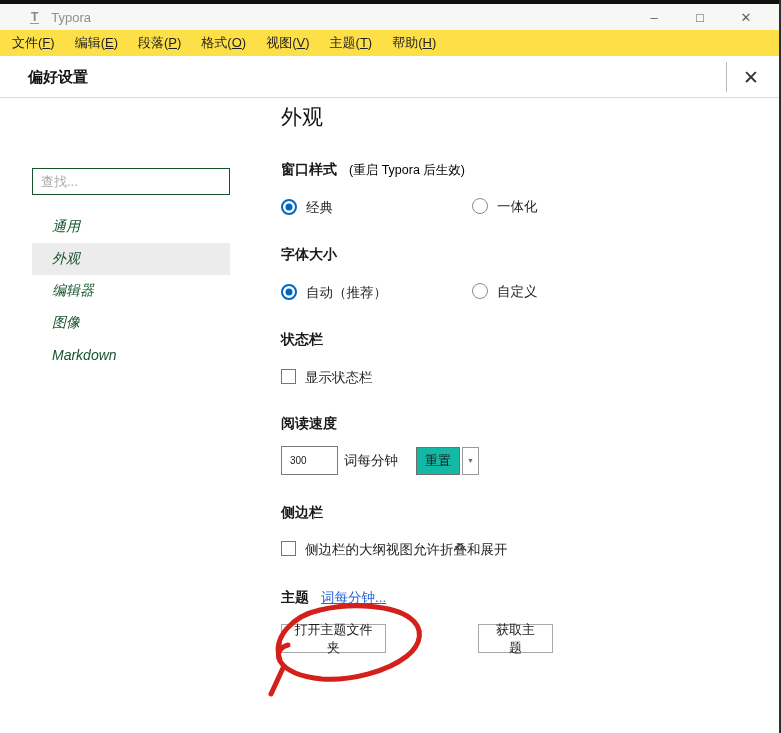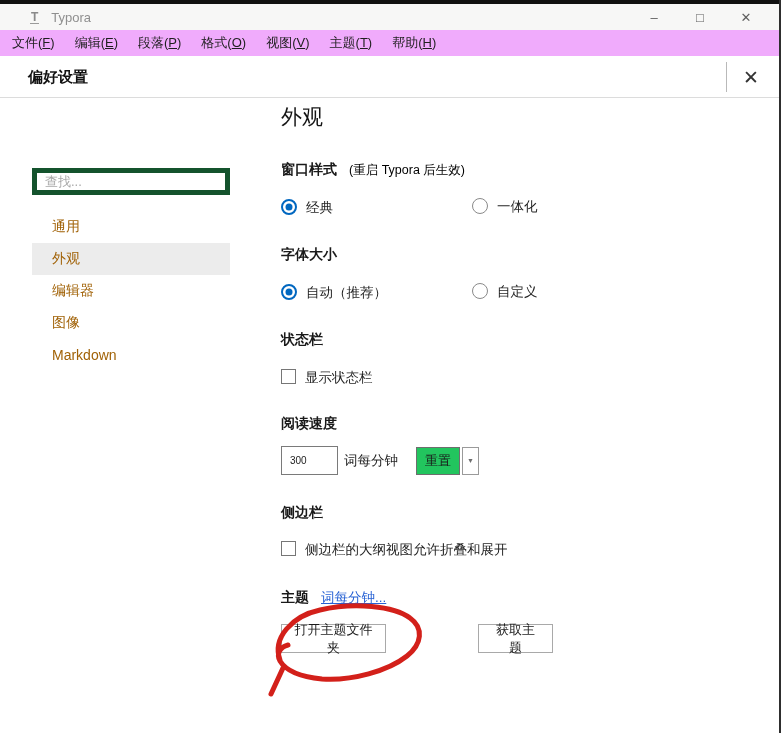--- a/index.html
+++ b/index.html
@@ -19,44 +19,44 @@
     margin-left:30px; font-size:12px; font-weight:bold; color:#8a8a8a;
     border-bottom:1px solid #9a9a9a; line-height:12px; padding:0 1px;
   }
   #titlebar .app-title { margin-left:12px; font-size:13px; color:#8f8f8f;text-align:center; }
   #win-controls { position:absolute; right:10px; top:0; height:26px; display:flex; }
   #win-controls .ctl {
     width:46px; height:26px; display:flex; align-items:center; justify-content:center;
     color:#5f5f5f; font-size:13px; cursor:default;
   }
   #menubar {
-    position:absolute; top:30px; left:0; width:100%; height:26px; background:#f0abfc;
+    position:absolute; top:30px; left:0; width:100%; height:26px; background:#fde047;
     display:flex; align-items:center; font-size:13px; color:#1f1f1f;
   }
   .menu-item { padding:4px 10px; }
   .menu-item:first-child { margin-left:2px; }
   .menu-item u { text-decoration:underline; }
   
   #prefs-header { position:absolute; top:56px; left:0; width:100%; height:41px; background:#fff; }
   #prefs-title { position:absolute; left:28px; top:12px; font-size:15px; font-weight:700; color:#111; }
   #prefs-close { position:absolute; right:14px; top:8px; width:28px; height:26px;
     font-size:19px; color:#333; display:flex; align-items:center; justify-content:center; }
   #header-vline { position:absolute; right:52px; top:6px; width:1px; height:30px; background:#b9b9b9; }
   #header-divider { position:absolute; top:97px; left:0; width:100%; height:1px; background:#dcdcdc; }
   
   #search-input {
     position:absolute; left:32px; top:168px; width:198px; height:27px;
-    border:5px solid #14532d; background:#fff; font-size:13px; padding:0 8px;
+    border:1px solid #14532d; background:#fff; font-size:13px; padding:0 8px;
     color:#333; font-family:inherit; outline:none;
   }
   #search-input::placeholder { color:#a9a9a9; }
   .side-item {
     position:absolute; left:32px; width:198px; height:32px;
     display:flex; align-items:center; padding-left:20px;
-    font-size:14px; color:#a16207; cursor:default;
+    font-size:14px; color:#14532d; cursor:default;font-style:italic;
   }
   .side-item.active { background:#ececec; }
   
   .main-title { position:absolute; left:281px; top:103px; font-size:21px; color:#141414; font-weight:400; }
   .sec-label { position:absolute; left:281px; font-size:14px; font-weight:700; color:#1a1a1a; white-space:nowrap; }
   .sec-note { font-size:12.5px; font-weight:400; color:#000000; margin-left:12px; }
   .opt-row { position:absolute; left:281px; height:20px; display:flex; align-items:center; }
   .opt { display:flex; align-items:flex-start; white-space:nowrap; }
   .opt-col2 { position:absolute; left:191px; top:0; }
   .opt-label { font-size:13.5px; color:#1f1f1f; margin-left:9px; }
@@ -71,21 +71,21 @@
   .checkbox { width:15px; height:15px; border:1px solid #767676; background:#fff; flex:0 0 auto; }
   
   #speed-row { position:absolute; left:281px; top:446px; height:29px; display:flex; align-items:center; }
   #speed-input {
     width:57px; height:29px; border:1px solid #7a7a7a; font-size:10px; padding:0 8px;
     color:#222; font-family:inherit; outline:none;
   }
   #speed-unit { font-size:13.5px; color:#1f1f1f; margin-left:6px; }
   #reset-btn {
     margin-left:18px; height:28px; min-width:41px; padding:0 8px;
-    border:1px solid #6e6e6e; background:#22c55e; font-size:13px; color:#1a1a1a;
+    border:1px solid #6e6e6e; background:#14b8a6; font-size:13px; color:#1a1a1a;
     display:flex; align-items:center; justify-content:center; font-family:inherit;
   }
   #reset-arrow {
     margin-left:2px; width:17px; height:28px; border:1px solid #9a9a9a; background:#fff;
     display:flex; align-items:center; justify-content:center; font-size:7px; color:#6e6e6e;
   }
   
   #theme-row { position:absolute; left:281px; top:589px; display:flex; align-items:center; }
   #theme-link { font-size:13.5px; color:#2862d4; text-decoration:underline; margin-left:12px; }
   .push-btn {

